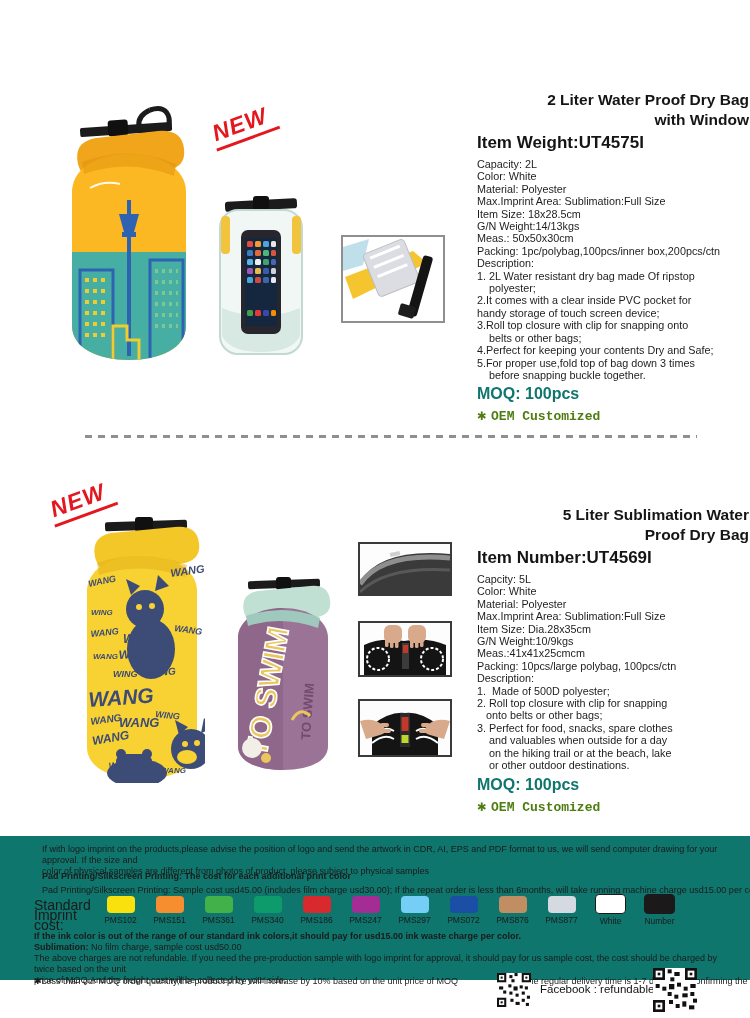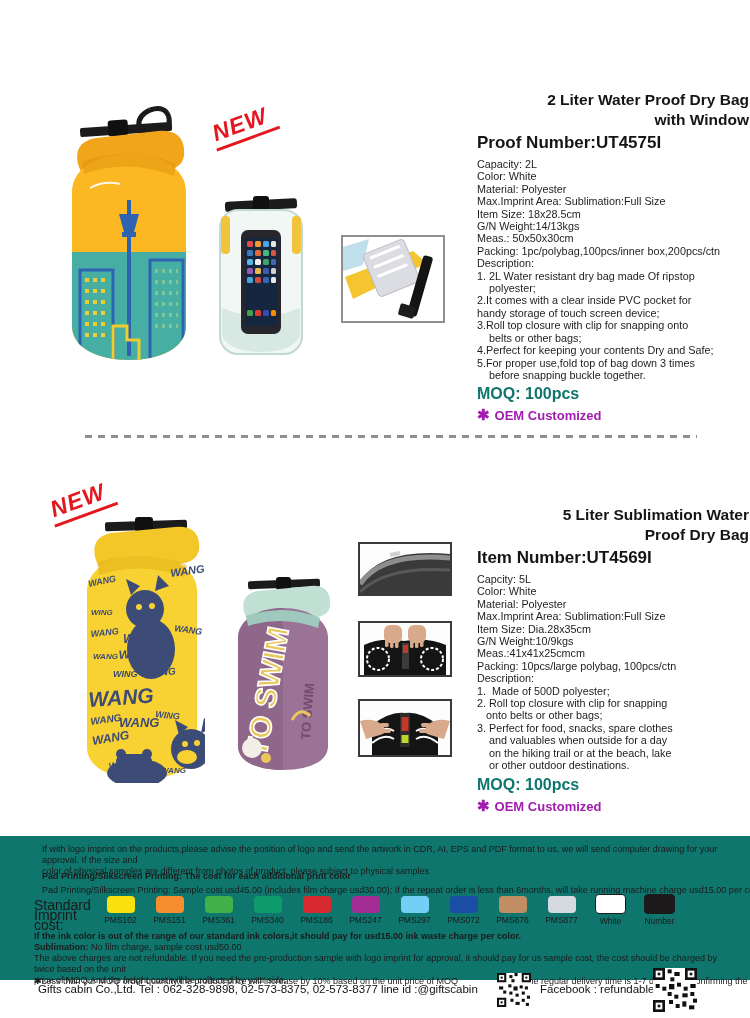--- a/index.html
+++ b/index.html
@@ -10,21 +10,21 @@
   .abs{position:absolute;}
   .pre{white-space:pre-wrap;}
   .nowrap{white-space:nowrap;}
 
   
   .pcol{position:absolute;width:272px;}
   .ptitle{font-size:15.5px;font-weight:bold;line-height:20px;color:#151515;text-align:right;}
   .pitem{font-size:17px;font-weight:bold;margin-top:3px;color:#151515;}
   .pspecs{font-size:10.8px;line-height:12.4px;margin-top:5px;color:#1d1d1d;}
   .pmoq{font-size:16px;font-weight:bold;margin-top:4px;color:#0f766e;}
-  .poem{font-size:13px;font-weight:bold;color:#a21caf;margin-top:3px;}
+  .poem{font-size:13px;font-weight:bold;color:#4d7c0f;margin-top:3px;font-family:Liberation Mono, monospace;}
   .poem .star{font-size:15px;margin-right:5px;}
 
   
   .new-badge{
     position:absolute;transform:rotate(-20deg);color:#E4161E;
     font-weight:bold;font-style:italic;font-size:23px;letter-spacing:1px;
     border-bottom:3px solid #E4161E;padding:0 8px 1px 2px;
   }
 
   
@@ -153,21 +153,21 @@
       <line x1="32" y1="34" x2="64" y2="34" stroke="#ffffff" stroke-width="3"></line>
     </g>
     <rect x="72" y="18" width="10" height="62" rx="3" fill="#141414" transform="rotate(16 77 49)"></rect>
     <rect x="56" y="68" width="16" height="12" rx="2" fill="#1d1d1d" transform="rotate(16 64 74)"></rect>
   </svg>
 </div>
 
 <div class="pcol" style="left:477px;top:90px;">
   <div class="ptitle pre">2 Liter Water Proof Dry Bag
 with Window</div>
-  <div class="pitem">Proof Number:UT4575I</div>
+  <div class="pitem">Item Weight:UT4575I</div>
   <div class="pspecs pre">Capacity: 2L
 Color: White
 Material: Polyester
 Max.Imprint Area: Sublimation:Full Size
 Item Size: 18x28.5cm
 G/N Weight:14/13kgs
 Meas.: 50x50x30cm
 Packing: 1pc/polybag,100pcs/inner box,200pcs/ctn
 Description:
 1. 2L Water resistant dry bag made Of ripstop
@@ -392,21 +392,20 @@
   <div class="n-sub nowrap">
     <span class="b">Sublimation:</span><span> No film charge, sample cost usd50.00</span>
   </div>
   <div class="n-refund pre">The above charges are not refundable. If you need the pre-production sample with logo imprint for approval, it should pay for us sample cost, the cost should be charged by twice based on the unit
 price of MOQ.And the freight cost will be collected by your side.</div>
   <div class="n-less">
     <span class="nowrap">✱Less than our MOQ order quantity,the product price will increase by 10% based on the  unit price of MOQ</span>
     <span class="nowrap">✱ The regular delivery time is 1-7 days after confirming the order</span>
   </div>
 
-  <div class="f-company nowrap">Gifts cabin Co.,Ltd. Tel : 062-328-9898, 02-573-8375, 02-573-8377 line id :@giftscabin</div>
   <svg class="f-qr1" width="34" height="34" viewBox="0 0 33 33">
     <rect width="33" height="33" fill="#fff"></rect>
     <g fill="#111">
       <rect x="0" y="0" width="9" height="9"></rect>
         <rect x="24" y="0" width="9" height="9"></rect>
         <rect x="0" y="24" width="9" height="9"></rect>
       <rect x="12" y="2" width="3" height="3"></rect>
         <rect x="17" y="0" width="3" height="3"></rect>
         <rect x="14" y="6" width="3" height="3"></rect>
       <rect x="11" y="11" width="3" height="3"></rect>

